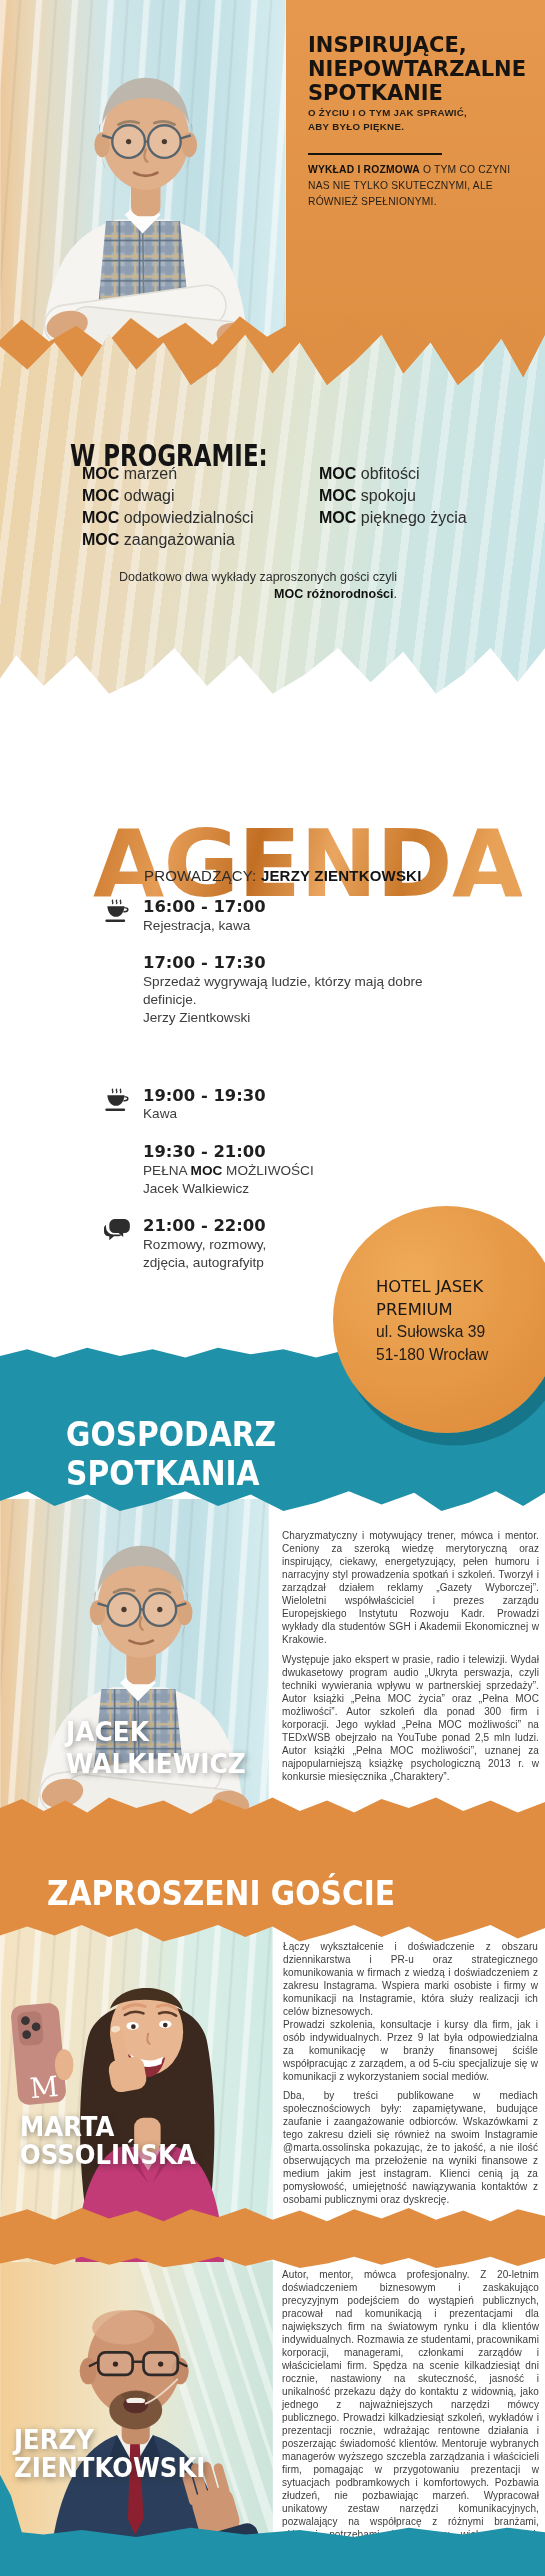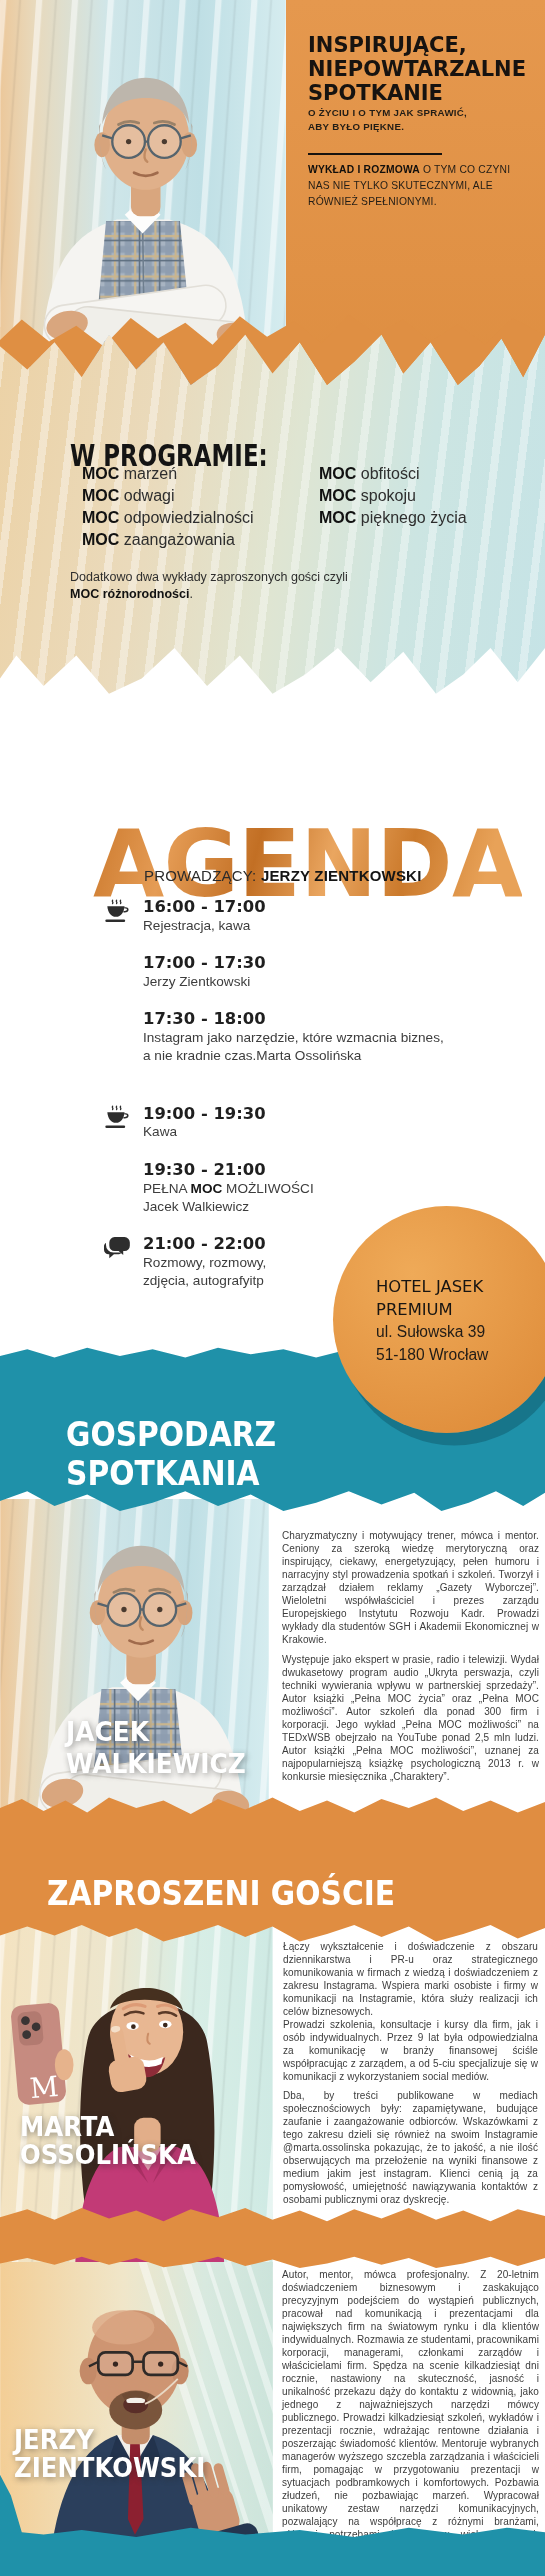--- a/index.html
+++ b/index.html
@@ -39,21 +39,21 @@
   .h-lecture{left:22px;top:162px;width:209px;font-size:10.3px;line-height:16px;
     letter-spacing:0.2px;color:#221d16;}
   .h-lecture b{color:#120f0c;}
 
   
   .p-head{left:70px;top:414px;font-family:"DejaVu Sans",sans-serif;font-weight:bold;font-size:31px;
     line-height:31px;color:#141414;transform:scaleX(.74);transform-origin:left top;white-space:nowrap;z-index:2;}
   .p-col{top:463px;width:241px;font-size:16px;line-height:22px;color:#2E2E2E;z-index:2;}
   .p-col b{color:#111;}
   .p-col-left{left:82px;} .p-col-right{left:319px;}
-  .p-note{left:70px;top:569px;width:327px;font-size:12.5px;line-height:16.7px;color:#2E2E2E;z-index:2;}
+  .p-note{left:70px;top:569px;width:327px;font-size:12.5px;line-height:16.7px;color:#2E2E2E;z-index:2;text-align:right;}
   .p-note b{color:#111;}
 
   
   .ag-title{left:93px;top:757px;font-family:"DejaVu Sans",sans-serif;font-weight:bold;font-size:92px;
     line-height:92px;letter-spacing:-0.8px;z-index:2;color:#D9853B;
     background:linear-gradient(105deg,#cc7a2e 0%,#e59c55 18%,#c26f24 38%,#eaa660 55%,#cb7a2c 72%,#e8a258 90%);
     -webkit-background-clip:text;background-clip:text;-webkit-text-fill-color:transparent;white-space:nowrap;}
   .ag-host{left:144px;top:867px;font-size:15px;letter-spacing:0.2px;color:#2b2b2b;z-index:2;white-space:nowrap;}
   .ag-host b{color:#151515;}
   .ag-list{left:104px;top:897px;width:366px;z-index:2;}
@@ -221,30 +221,26 @@
           </svg></div>
         <div class="ag-tx">
           <div class="ag-time">16:00 - 17:00</div>
           <div class="ag-line">Rejestracja, kawa</div>
         </div>
       </div>
       <div class="ag-row">
         <div class="ag-ic"></div>
         <div class="ag-tx">
           <div class="ag-time">17:00 - 17:30</div>
+          <div class="ag-line">Sprzedaż wygrywają ludzie, którzy mają dobre definicje.</div>
           <div class="ag-line">Jerzy Zientkowski</div>
         </div>
       </div>
       <div class="ag-row">
         <div class="ag-ic"></div>
-        <div class="ag-tx">
-          <div class="ag-time">17:30 - 18:00</div>
-          <div class="ag-line">Instagram jako narzędzie, które wzmacnia biznes,</div>
-          <div class="ag-line">a nie kradnie czas.Marta Ossolińska</div>
-        </div>
       </div>
       <div class="ag-row">
         <div class="ag-ic"></div>
       </div>
       <div class="ag-row">
         <div class="ag-ic"><svg width="26.5" height="25" viewBox="0 0 40 36">
             <path d="M13 1c-2 2 2 3 0 5M19 1c-2 2 2 3 0 5M25 1c-2 2 2 3 0 5" stroke="#2d2d2d" stroke-width="2" fill="none" stroke-linecap="round"></path>
             <path d="M5 10h26c-1 9-5 16-13 16S6 19 5 10z" fill="#2d2d2d"></path>
             <path d="M30 12c4-1.5 8 .5 7 4-.8 2.8-4.6 4-8 3l.6-2.2c2.3.7 4.6 0 5-1.5.4-1.4-1.3-2.4-3.3-1.8z" fill="#2d2d2d"></path>
             <rect x="2" y="30" width="30" height="4" rx="2" fill="#2d2d2d"></rect>

